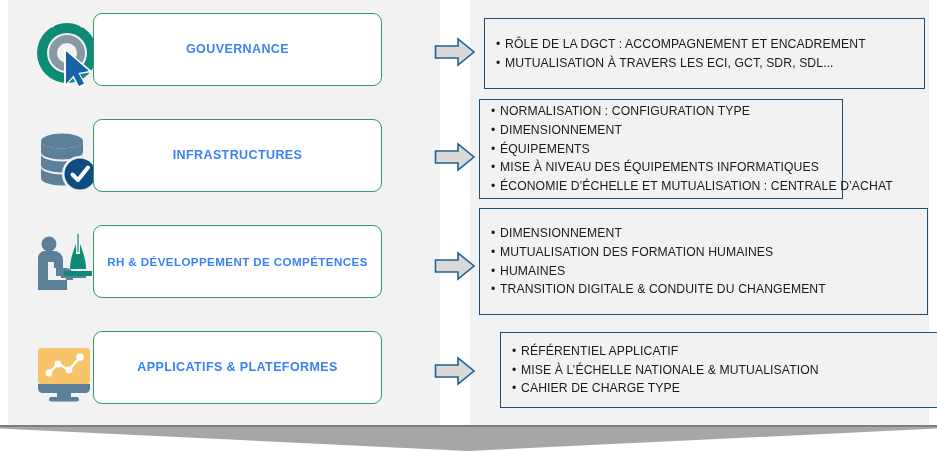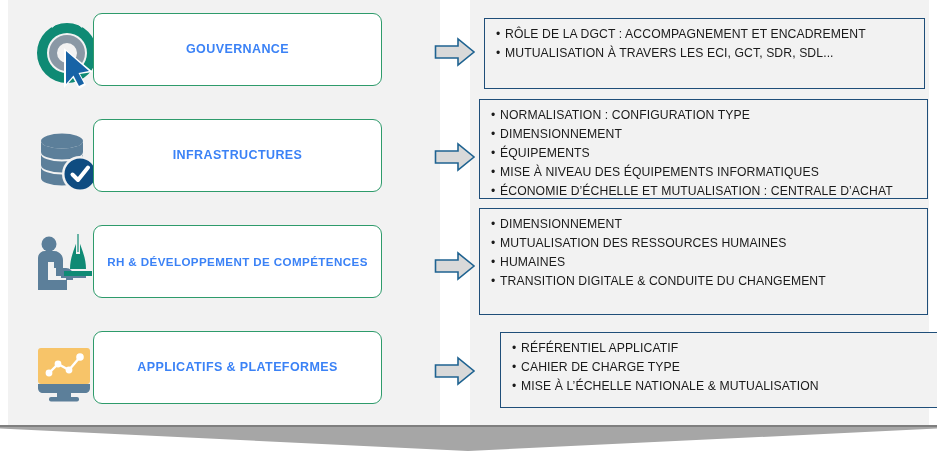--- a/index.html
+++ b/index.html
@@ -100,24 +100,24 @@
 
   
   .detail-box {
     position: absolute;
     background: #f2f2f2;
     border: 1.3px solid #1f4e79;
     box-sizing: border-box;
     padding: 6px 14px 6px 11px;
     display: flex;
     flex-direction: column;
-    justify-content: flex-start;
+    justify-content: center;
   }
   #detail-0 { left: 484px; top: 18px;  width: 441px; height: 71px; }
-  #detail-1 { left: 479px; top: 99px;  width: 449px; height: 100px; }
+  #detail-1 { left: 479px; top: 99px;  width: 364px; height: 100px; }
   #detail-2 { left: 479px; top: 208px; width: 449px; height: 107px; }
   #detail-3 { left: 484px; top: 332px; width: 441px; height: 76px; margin-left: 16px; }
 
   .bullet-line {
     font-size: 12.2px;
     line-height: 1.55;
     color: #1a1a1a;
     white-space: nowrap;
     letter-spacing: 0.1px;
   }
@@ -211,21 +211,21 @@
   </div>
 
   <div class="arrow a2">
     <svg viewBox="0 0 42 32">
       <path d="M1.5 10 L24 10 L24 3 L40 16 L24 29 L24 22 L1.5 22 Z" fill="#d9d9d9" stroke="#1f6391" stroke-width="1.6" stroke-linejoin="miter"></path>
     </svg>
   </div>
 
   <div class="detail-box" id="detail-2">
     <div class="bullet-line"><span class="dot">•</span><span>DIMENSIONNEMENT</span></div>
-    <div class="bullet-line"><span class="dot">•</span><span>MUTUALISATION DES RESSOURCES HUMAINES</span></div>
+    <div class="bullet-line"><span class="dot">•</span><span>MUTUALISATION DES FORMATION HUMAINES</span></div>
     <div class="bullet-line"><span class="dot">•</span><span>HUMAINES</span></div>
     <div class="bullet-line"><span class="dot">•</span><span>TRANSITION DIGITALE &amp; CONDUITE DU CHANGEMENT</span></div>
   </div>
 
   <div class="left-row r3">
     <div class="row-icon">
       <svg viewBox="0 0 74 74">
         <rect x="8" y="14" width="52" height="36" rx="3" fill="#f7c469"></rect>
         <path d="M8 50 L60 50 L60 54 C60 57 58 59 55 59 L13 59 C10 59 8 57 8 54 Z" fill="#5c7f9a"></path>
         <rect x="27" y="59" width="14" height="5" fill="#5c7f9a"></rect>
@@ -243,22 +243,22 @@
   </div>
 
   <div class="arrow a3">
     <svg viewBox="0 0 42 32">
       <path d="M1.5 10 L24 10 L24 3 L40 16 L24 29 L24 22 L1.5 22 Z" fill="#d9d9d9" stroke="#1f6391" stroke-width="1.6" stroke-linejoin="miter"></path>
     </svg>
   </div>
 
   <div class="detail-box" id="detail-3">
     <div class="bullet-line"><span class="dot">•</span><span>RÉFÉRENTIEL APPLICATIF</span></div>
+    <div class="bullet-line"><span class="dot">•</span><span>MISE À L’ÉCHELLE NATIONALE &amp; MUTUALISATION</span></div>
     <div class="bullet-line"><span class="dot">•</span><span>CAHIER DE CHARGE TYPE</span></div>
-    <div class="bullet-line"><span class="dot">•</span><span>MISE À L’ÉCHELLE NATIONALE &amp; MUTUALISATION</span></div>
   </div>
 
   <div id="base-shadow">
     <svg viewBox="0 0 937 26" width="937" height="26">
       <path d="M0 0 L937 0 L937 3.5 L468 26 L0 3.5 Z" fill="#a6a6a6"></path>
       <path d="M0 0 L937 0 L937 2 L0 2 Z" fill="#7f7f7f"></path>
     </svg>
   </div>
 
 </div>

